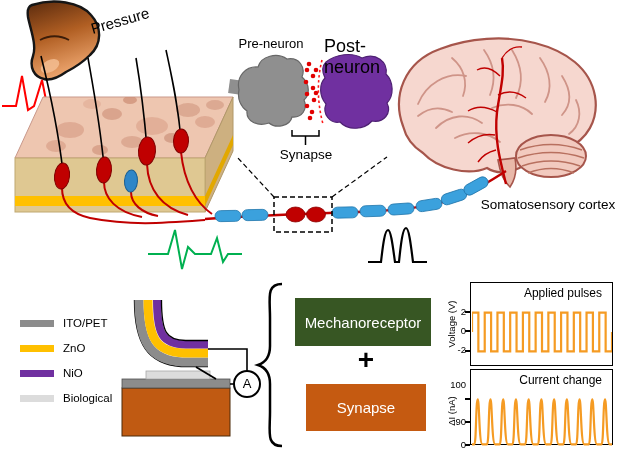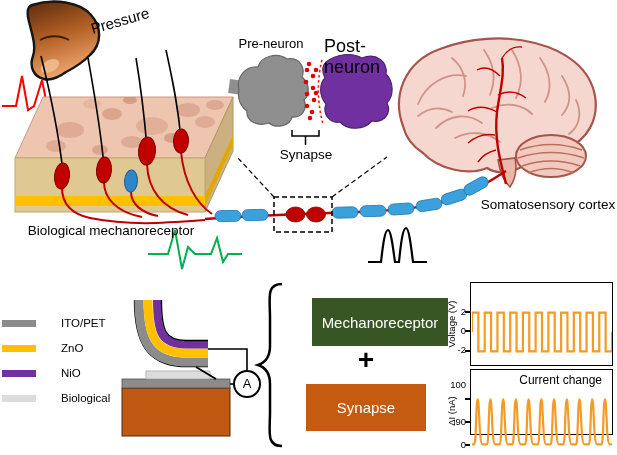--- a/index.html
+++ b/index.html
@@ -7,30 +7,30 @@
   .canvas{position:relative;width:617px;height:455px;background:#fff;overflow:hidden}
   .scene{position:absolute;left:0;top:0}
   .t{position:absolute;color:#000}
   .pressure{left:90px;top:12px;font-size:15px;transform:rotate(-16deg)}
   .biolabel{left:26px;top:222px;width:170px;text-align:center;font-size:13.5px;line-height:1.3}
   .preneuron{left:231px;top:36px;width:80px;text-align:center;font-size:13px}
   .postneuron{left:324px;top:36px;width:86px;text-align:left;font-size:18px}
   .synlabel{left:270px;top:147px;width:72px;text-align:center;font-size:13.5px}
   .cortexlabel{left:479px;top:196px;width:138px;text-align:center;font-size:13.5px;line-height:1.35}
   .ammA{left:240px;top:376px;width:14px;text-align:center;font-size:13px}
-  .lrow{position:absolute;left:2px;display:flex;align-items:center;gap:25px;height:14px}
+  .lrow{position:absolute;left:20px;display:flex;align-items:center;gap:9px;height:14px}
   .sw{width:34px;height:7px;display:inline-block}
   .ll{font-size:11.5px;color:#000}
   .sumbox{position:absolute;display:flex;align-items:center;justify-content:center;color:#fff;font-size:15px}
-  .gbox{left:312px;top:298px;width:136px;height:48px}
+  .gbox{left:295px;top:298px;width:136px;height:48px}
   .obox{left:306px;top:384px;width:120px;height:47px}
   .plus{left:346px;top:344px;width:40px;text-align:center;font-size:28px;font-weight:700}
   .panel{position:absolute;width:171px;height:88px}
   .pbox{position:absolute;left:24px;top:2px;width:143px;height:84px;border:1.5px solid #000;background:#fff}
-  .pbox2{height:66px}
+  .pbox2{height:76px}
   .ptitle{position:absolute;right:8px;top:3px;font-size:12px;background:#fff;padding:0 2px;color:#000}
   .wave{position:absolute;left:1px;top:18px}
   .tick{position:absolute;left:2px;width:18px;text-align:right;font-size:9.5px;color:#000}
   .tickmark{position:absolute;left:19px;width:5px;height:1.5px;background:#000}
   .ylab{position:absolute;left:-34px;top:38px;width:80px;height:12px;transform:rotate(-90deg);text-align:center;font-size:9.5px;color:#000}
 </style>
 </head>
 <body>
 
 <div class="canvas">
@@ -193,21 +193,20 @@
       <path d="M196,367 L216,379" stroke="#000" stroke-width="1.8"></path>
       <path d="M208,349 L247,349 L247,371" fill="none" stroke="#000" stroke-width="1.6"></path>
       <path d="M230,384 L234,384" stroke="#000" stroke-width="1.6"></path>
       <circle cx="247" cy="384" r="13" fill="#fff" stroke="#000" stroke-width="2"></circle>
     </g>
 
     <path d="M282,284 C266,284 270,298 270,318 L270,346 C270,358 264,363 258,365 C264,367 270,372 270,384 L270,412 C270,432 266,446 282,446" fill="none" stroke="#000" stroke-width="2.5"></path>
   </svg>
 
   <div class="t pressure">Pressure</div>
-  <div class="t biolabel">Biological mechanoreceptor</div>
   <div class="t preneuron">Pre-neuron</div>
   <div class="t postneuron">Post-neuron</div>
   <div class="t synlabel">Synapse</div>
   <div class="t cortexlabel">Somatosensory cortex</div>
   <div class="t ammA">A</div>
 
   <div>
     <div class="lrow" style="top:316px">
       <span class="sw" style="background: rgb(140, 140, 140);"></span>
       <span class="ll">ITO/PET</span>
@@ -232,20 +231,21 @@
 
   <div class="panel" style="left:446px;top:280px">
     <div class="ylab">Voltage (V)</div>
     <div class="tick" style="top:26px">2</div>
     <div class="tick" style="top:45px">0</div>
     <div class="tick" style="top:64px">-2</div>
     <div class="tickmark" style="top:31px"></div>
     <div class="tickmark" style="top:50px"></div>
     <div class="tickmark" style="top:70px"></div>
     <div class="pbox">
+      <div class="ptitle">Applied pulses</div>
       <svg class="wave" width="140" height="62" viewBox="0 0 140 62">
           <path d="M0 31 L0 11.625 L6.363636363636363 11.625 L6.363636363636363 50.375 L12.727272727272727 50.375 L12.727272727272727 11.625 L19.09090909090909 11.625 L19.09090909090909 50.375 L25.454545454545453 50.375 L25.454545454545453 11.625 L31.818181818181817 11.625 L31.818181818181817 50.375 L38.18181818181818 50.375 L38.18181818181818 11.625 L44.54545454545455 11.625 L44.54545454545455 50.375 L50.90909090909091 50.375 L50.90909090909091 11.625 L57.272727272727266 11.625 L57.272727272727266 50.375 L63.63636363636363 50.375 L63.63636363636363 11.625 L70 11.625 L70 50.375 L76.36363636363636 50.375 L76.36363636363636 11.625 L82.72727272727272 11.625 L82.72727272727272 50.375 L89.0909090909091 50.375 L89.0909090909091 11.625 L95.45454545454545 11.625 L95.45454545454545 50.375 L101.81818181818181 50.375 L101.81818181818181 11.625 L108.18181818181817 11.625 L108.18181818181817 50.375 L114.54545454545453 50.375 L114.54545454545453 11.625 L120.90909090909089 11.625 L120.90909090909089 50.375 L127.27272727272725 50.375 L127.27272727272727 11.625 L133.63636363636363 11.625 L133.63636363636363 50.375 L140 50.375 L140 31" fill="none" stroke="#f59b23" stroke-width="2.2"></path>
         </svg>
     </div>
   </div>
 
   <div class="panel" style="left:446px;top:367px">
     <div class="ylab">ΔI (nA)</div>
     <div class="tick" style="top:12px">100</div>
     <div class="tick" style="top:49px">90</div>

